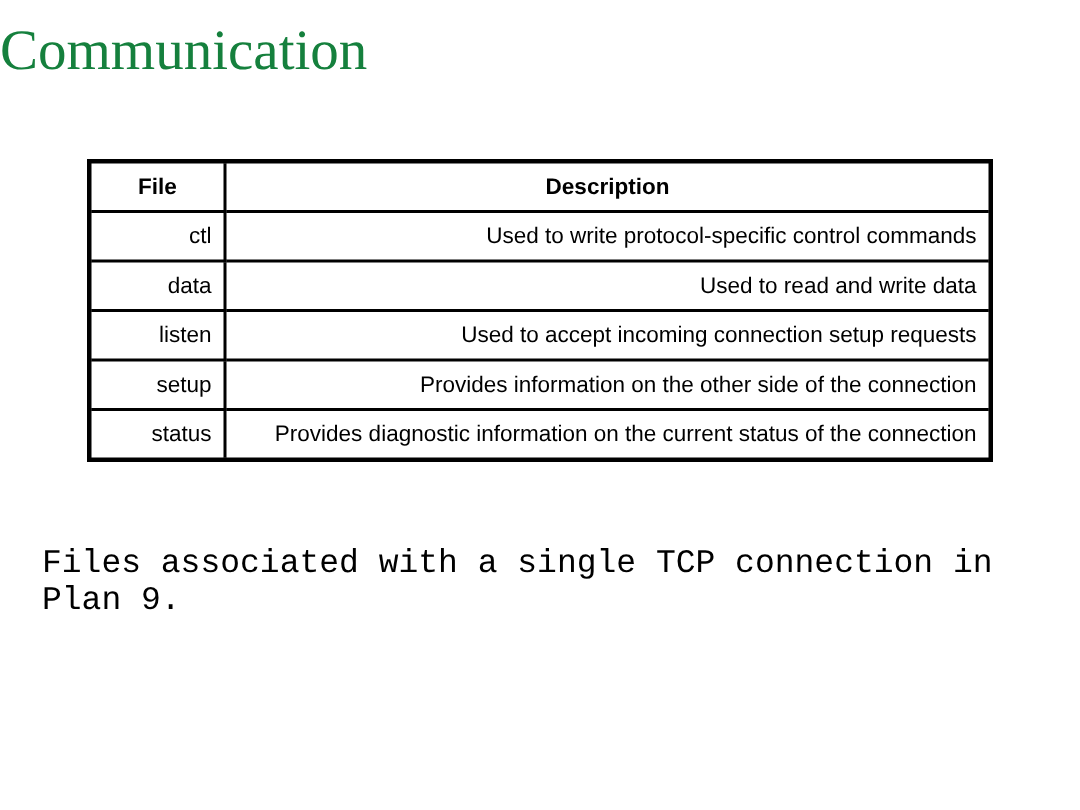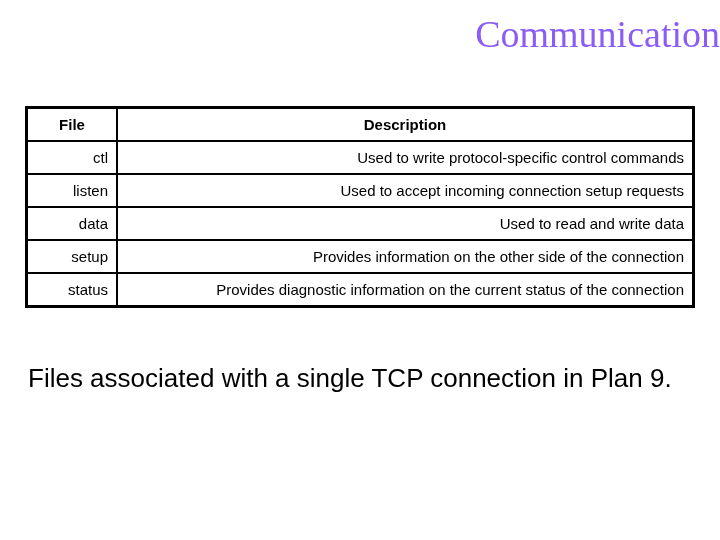--- a/index.html
+++ b/index.html
@@ -6,80 +6,80 @@
     margin: 0;
     padding: 0;
     width: 720px;
     height: 540px;
     background: #fff;
     font-family: "Times New Roman", Times, serif;
     color: #000;
     position: relative;
   }
   .title {
-    text-align: right;
+    text-align: left;
     font-size: 38px;
-    color: #8b5cf6;
+    color: #15803d;
     margin-top: 12px;
     margin-bottom: 50px;
     font-weight: normal;
   }
   .tbl {
     border-collapse: collapse;
     margin: 0 auto;
-    width: 670px;
+    width: 604px;
     border: 3px solid #000;
     font-family: Arial, Helvetica, sans-serif;
     font-size: 15px;
   }
   .tbl th, .tbl td {
     border: 2px solid #000;
     padding: 7px 8px;
     text-align: right;
     vertical-align: middle;
   }
   .tbl th {
     font-weight: bold;
     text-align: center;
   }
   .col-file {
     width: 72px;
   }
   .caption {
-    font-size: 26px;
+    font-size: 22px;
     margin-top: 55px;
     margin-left: 28px;
     margin-right: 20px;
-    font-family: Liberation Sans, sans-serif;
+    font-family: Liberation Mono, monospace;
   }
 </style>
 </head>
 <body>
 
 <div class="title">Communication</div>
 
 <table class="tbl">
   <thead>
     <tr>
       <th class="col-file">File</th>
       <th>Description</th>
     </tr>
   </thead>
   <tbody>
     <tr>
       <td>ctl</td>
       <td>Used to write protocol-specific control commands</td>
     </tr>
     <tr>
+      <td>data</td>
+      <td>Used to read and write data</td>
+    </tr>
+    <tr>
       <td>listen</td>
       <td>Used to accept incoming connection setup requests</td>
-    </tr>
-    <tr>
-      <td>data</td>
-      <td>Used to read and write data</td>
     </tr>
     <tr>
       <td>setup</td>
       <td>Provides information on the other side of the connection</td>
     </tr>
     <tr>
       <td>status</td>
       <td>Provides diagnostic information on the current status of the connection</td>
     </tr>
   </tbody>

